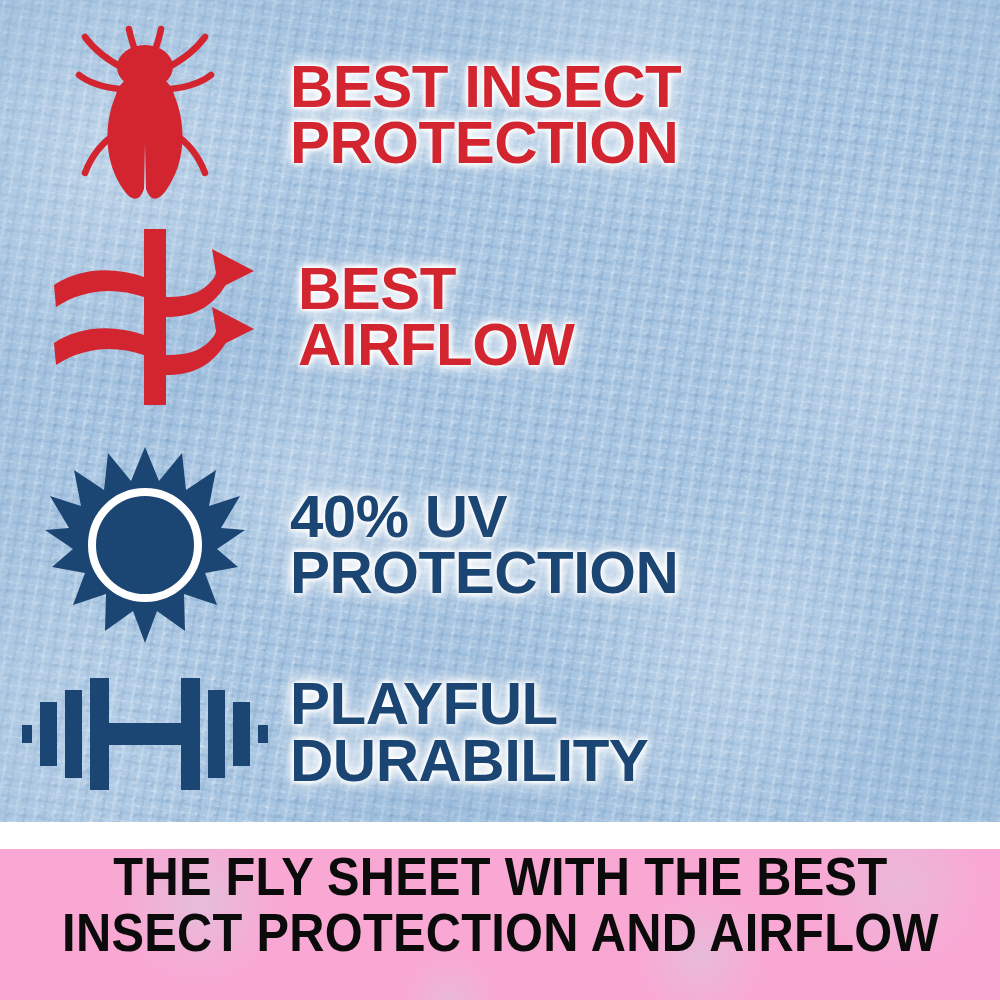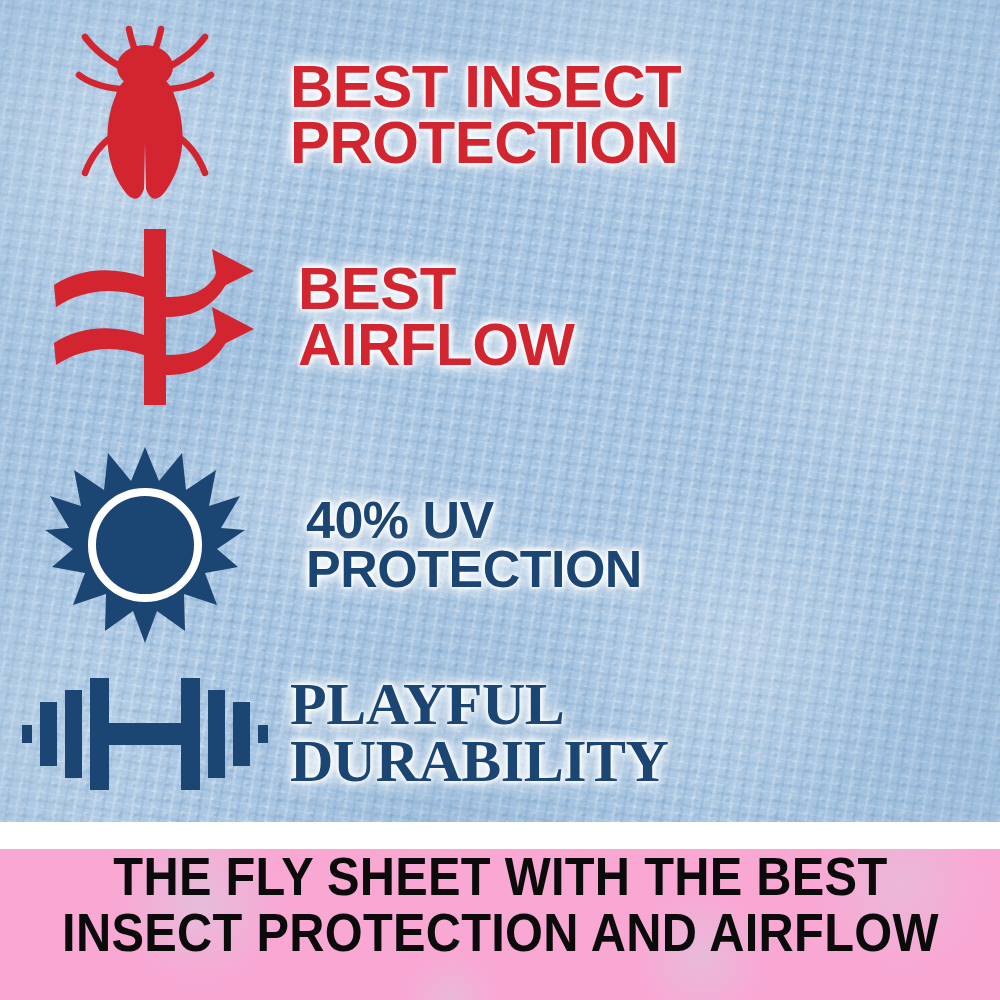--- a/index.html
+++ b/index.html
@@ -114,22 +114,22 @@
   }
 
   
   #row-insect    { left: 0;  top: 20px;  width: 924px; height: 190px; }
   #row-airflow   { left: 0;  top: 222px; width: 1000px; height: 190px; margin-left: 8px; }
   #row-uv        { left: 0;  top: 440px; width: 1000px; height: 210px; }
   #row-durable   { left: 0;  top: 645px; width: 1000px; height: 175px; }
 
   #row-insect  .headline { font-size: 60px; }
   #row-airflow .headline { font-size: 60px; }
-  #row-uv      .headline { font-size: 52px; margin-left: 16px; }
-  #row-durable .headline { font-size: 60px; font-family: Liberation Serif, serif; }
+  #row-uv      .headline { font-size: 60px; }
+  #row-durable .headline { font-size: 60px; }
 
   
   .footer {
     position: absolute;
     left: 0;
     top: 822px;
     width: 1000px;
     height: 178px;
     background: #f9a8d4;
     display: flex;

